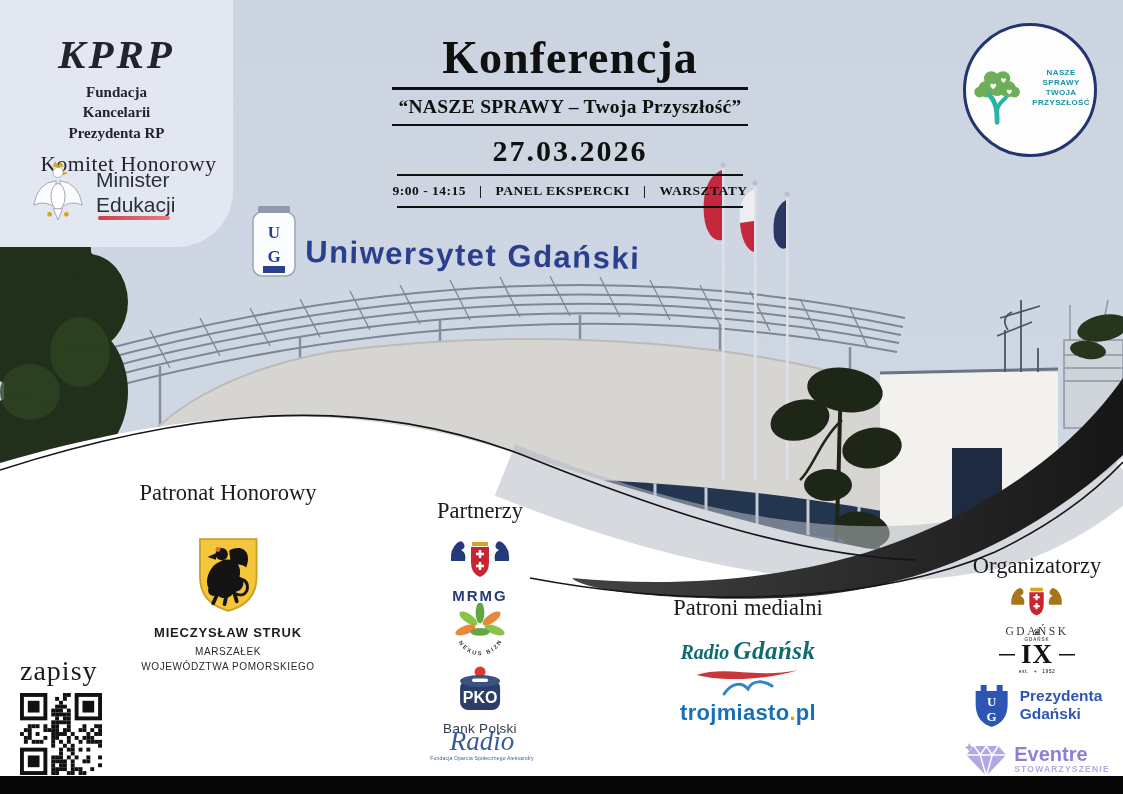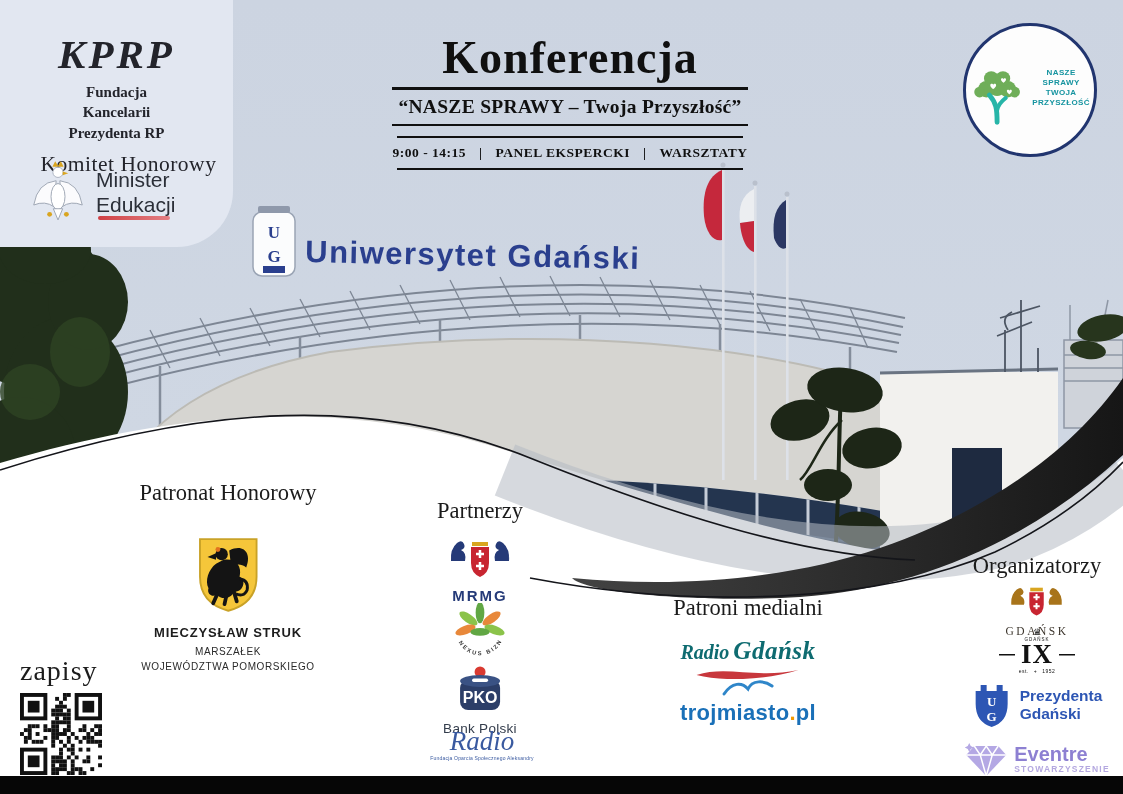--- a/index.html
+++ b/index.html
@@ -258,20 +258,21 @@
       </div>
     </div>
     <div class="redbar"></div>
   </div>
 
   <div id="header" class="abs">
     <div class="title serif">Konferencja</div>
     <div class="rule"></div>
     <div class="subtitle serif">“NASZE SPRAWY – Twoja Przyszłość”</div>
     <div class="rule"></div>
+    <div class="date serif">27.03.2026</div>
     <div class="rule narrow"></div>
     <div class="schedule serif">
       <span>9:00 - 14:15</span>
       <span>|</span>
       <span>PANEL EKSPERCKI</span>
       <span>|</span>
       <span>WARSZTATY</span>
     </div>
     <div class="rule narrow"></div>
   </div>

